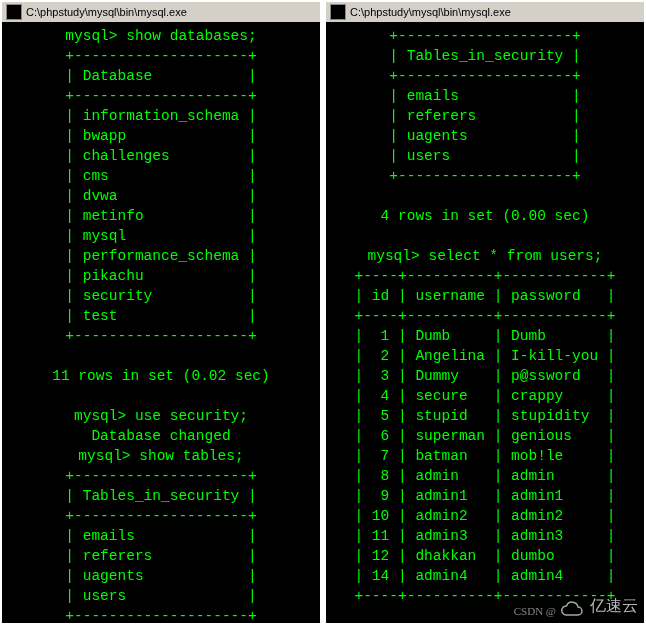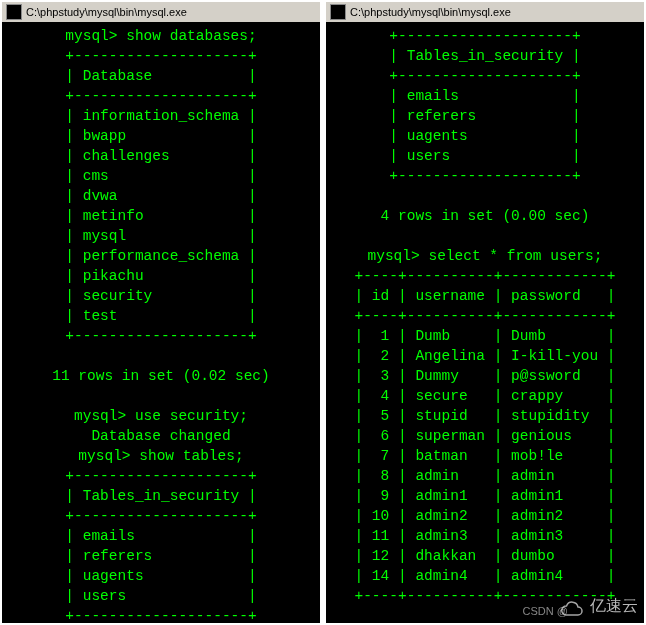--- a/index.html
+++ b/index.html
@@ -4,21 +4,21 @@
 <style>
   html,body{margin:0;padding:0;background:#fff;font-family:monospace;}
   .wrap{display:flex;width:646px;height:625px;box-sizing:border-box;}
   .pane{flex:1;display:flex;flex-direction:column;background:#000;border:2px solid #fff;box-sizing:border-box;position:relative;}
   .pane+.pane{margin-left:2px;}
   .titlebar{background:#d4d0c8;color:#000;display:flex;align-items:center;height:20px;font-family:Tahoma,Arial,sans-serif;font-size:11px;padding:0 4px;gap:4px;}
   .appicon{width:14px;height:14px;background:#000;border:1px solid #888;display:inline-block;}
   .term{flex:1;overflow:hidden;padding:4px 6px;color:#00ff00;font-size:14.5px;line-height:20px;white-space:pre;font-family:"Consolas","Courier New",monospace;text-align:center;}
   .watermark{position:absolute;right:6px;bottom:6px;color:#ccc;font-family:Arial,sans-serif;font-size:16px;opacity:.9;display:flex;align-items:flex-end;gap:6px;margin-top:32px;}
   .watermark svg{opacity:.9;}
-  .csdn{position:absolute;right:76px;bottom:6px;color:#ddd;font-size:11px;opacity:.6;font-family:Liberation Sans, sans-serif;}
+  .csdn{position:absolute;right:88px;bottom:6px;color:#ddd;font-size:11px;opacity:.6;font-family:Liberation Serif, serif;}
 </style>
 </head>
 <body>
 
 <div class="wrap">
 
   <div class="pane">
     <div class="titlebar">
       <span class="appicon"></span>
       <span>C:\phpstudy\mysql\bin\mysql.exe</span>

